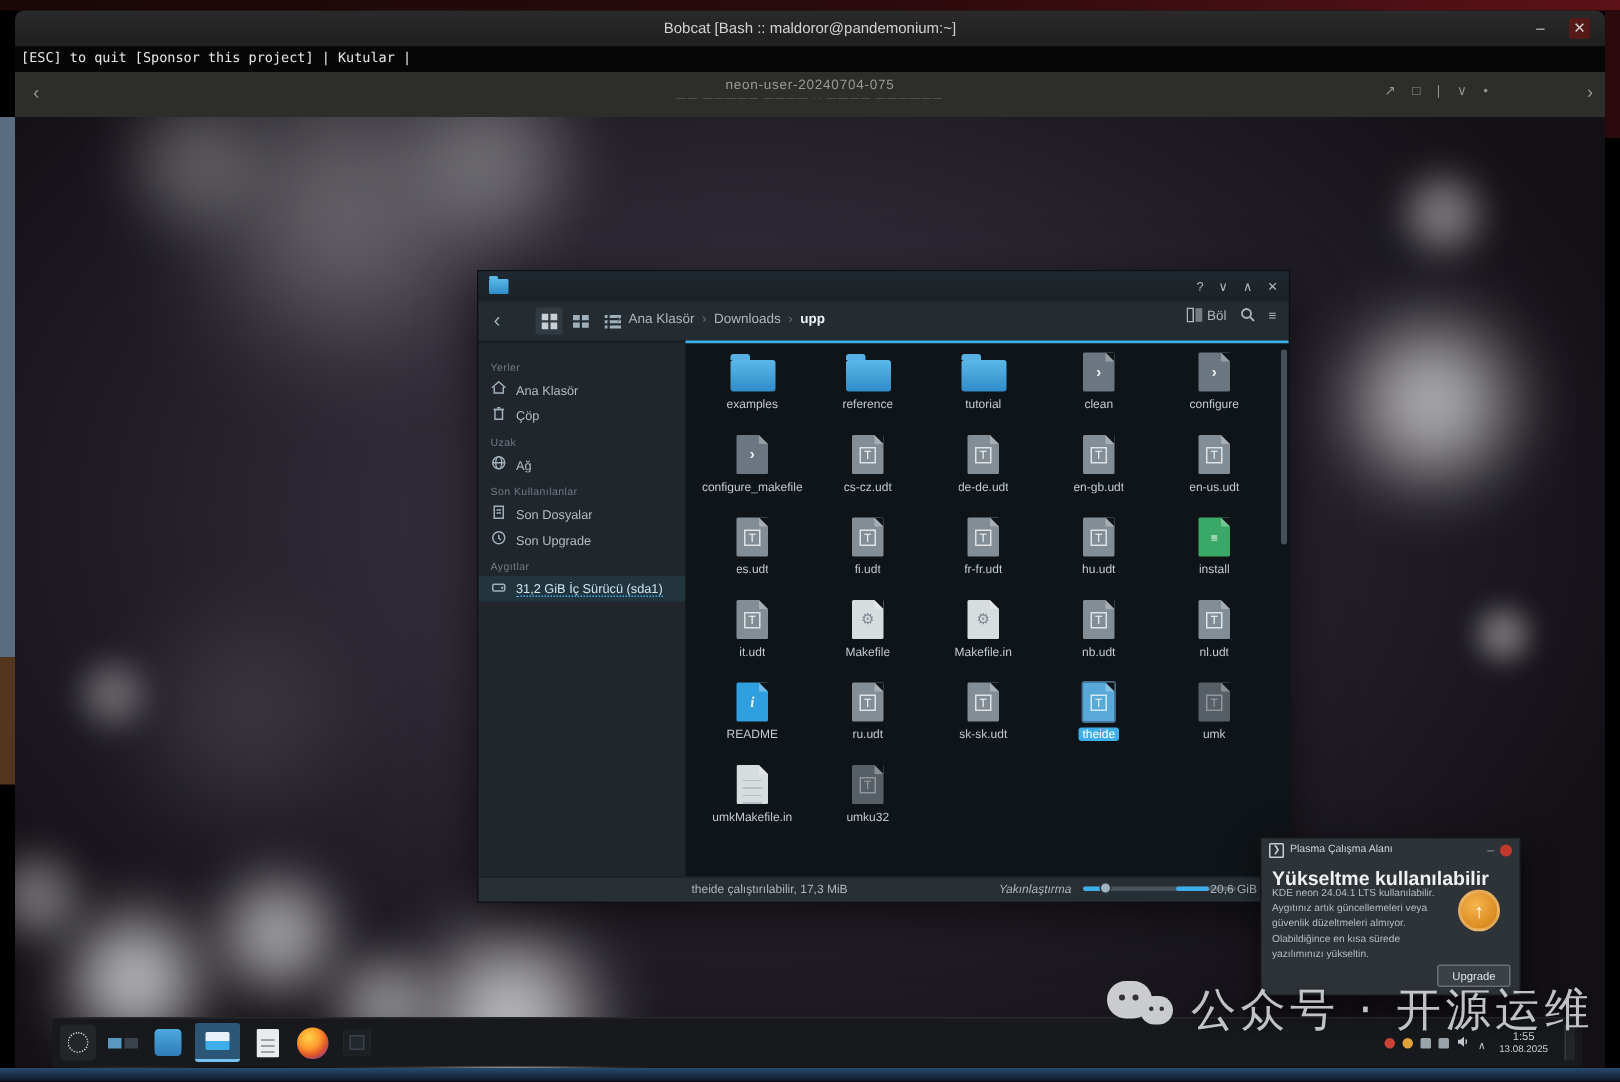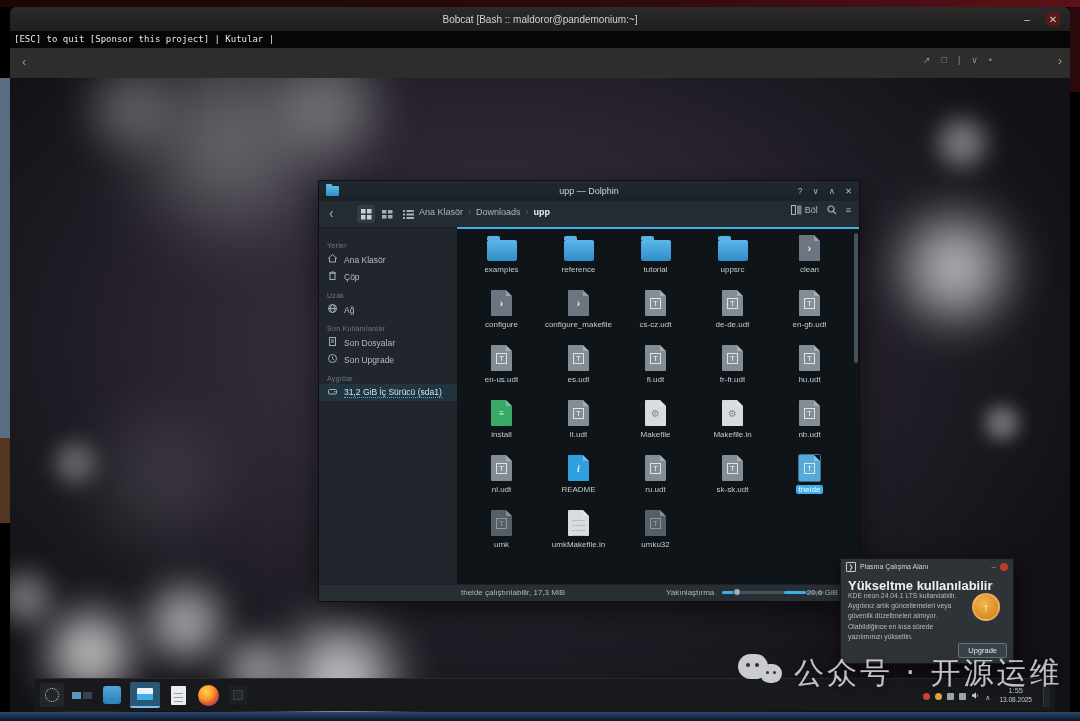--- a/index.html
+++ b/index.html
@@ -84,21 +84,21 @@
   .k-install{background:#3aa968;}
   .k-plain{background:#565e66;}
   .k-plain .g{color:rgba(255,255,255,.4);}
   .k-plain .g.box{border-color:rgba(255,255,255,.35);}
   .k-selected{background:#58a8d8;outline:1px solid rgba(120,200,255,.5);}
   .file .lbl{margin-top:3px;font-size:8px;color:#c3cad0;max-width:74px;white-space:nowrap;overflow:hidden;text-overflow:ellipsis;}
   .file.sel .lbl{background:#3daee9;color:#fff;border-radius:2px;padding:0 3px;}
 
   #dp-status{position:absolute;left:0;right:0;bottom:0;height:16px;background:#272f35;border-top:1px solid #1a2025;font-size:8px;color:#aeb6bc;}
   #status-sel{position:absolute;left:142px;top:3px;}
-  #status-zoom-label{position:absolute;left:347px;top:3px;}
+  #status-zoom-label{position:absolute;left:347px;top:3px;font-style:italic;}
   #zoom-slider{position:absolute;left:403px;top:6px;width:102px;height:3px;background:#48525a;border-radius:2px;}
   #zoom-fill{position:absolute;left:0;top:0;height:3px;background:#3daee9;border-radius:2px;}
   #zoom-knob{position:absolute;top:-3px;width:8px;height:8px;border-radius:50%;background:#9fb4c0;border:1px solid #2b3238;box-sizing:border-box;}
   #zoom-fill2{position:absolute;left:62px;top:0;width:22px;height:3px;background:#3daee9;border-radius:2px;}
   #status-free{position:absolute;right:5px;top:3px;}
 
   
   #notif{left:830px;top:480px;width:172px;height:104px;background:#2e3338;border:1px solid #15181b;box-shadow:0 6px 18px rgba(0,0,0,.55);z-index:30;}
   #notif-header{position:absolute;left:0;top:0;right:0;height:15px;display:flex;align-items:center;padding:0 5px;gap:4px;}
   #notif-app-icon{width:8px;height:8px;border:1px solid #c8cdd1;border-radius:1px;color:#c8cdd1;font-size:6px;line-height:8px;text-align:center;}
@@ -159,20 +159,24 @@
     <span>Bobcat [Bash :: maldoror@pandemonium:~]</span>
     <span id="host-controls">
         <span class="ctl">–</span>
         <span class="ctl close">✕</span>
       </span>
   </div>
   <div class="abs" id="term-line">[ESC] to quit [Sponsor this project] | Kutular |</div>
 
   <div class="abs" id="viewer-bar">
     <span id="viewer-back">‹</span>
+    <div id="viewer-center">
+      <div id="viewer-title">neon-user-20240704-075</div>
+      <div id="viewer-subtitle">—— ————— ———— ·· ———— ——————</div>
+    </div>
     <div id="viewer-icons">
         <span>↗</span>
         <span>□</span>
         <span>|</span>
         <span>∨</span>
         <span>•</span>
       </div>
     <span id="viewer-next">›</span>
   </div>
 
@@ -189,21 +193,20 @@
         <div class="bokeh" style="left: 209px; top: 556px; height: 72px; width: 72px; opacity: 0.6; filter: blur(14.4px);"></div>
         <div class="bokeh" style="left: -15px; top: 490px; height: 60px; width: 60px; opacity: 0.5; filter: blur(12px);"></div>
         <div class="bokeh" style="left: 41px; top: 361px; height: 48px; width: 48px; opacity: 0.4; filter: blur(9.6px);"></div>
         <div class="bokeh" style="left: 270px; top: 540px; height: 120px; width: 120px; opacity: 0.95; filter: blur(24px);"></div>
         <div class="bokeh" style="left: 80px; top: 330px; height: 140px; width: 140px; opacity: 0.12; filter: blur(28px);"></div>
       </div>
 
     <div class="abs" id="dolphin">
       <div id="dp-titlebar">
         <span id="dp-app-icon"></span>
-        <span id="dp-title">upp — Dolphin</span>
         <span id="dp-controls">
             <span>?</span>
             <span>∨</span>
             <span>∧</span>
             <span>✕</span>
           </span>
       </div>
       <div id="dp-toolbar">
         <span id="dp-back">‹</span>
         <span id="view-group">
@@ -324,26 +327,20 @@
               <span class="lbl">reference</span>
             </div>
             <div class="file">
               <div class="ficon">
                 <span class="folder"></span>
               </div>
               <span class="lbl">tutorial</span>
             </div>
             <div class="file">
               <div class="ficon">
-                <span class="folder"></span>
-              </div>
-              <span class="lbl">uppsrc</span>
-            </div>
-            <div class="file">
-              <div class="ficon">
                 <span class="doc k-exec">
                   <span class="g">›</span>
                 </span>
               </div>
               <span class="lbl">clean</span>
             </div>
             <div class="file">
               <div class="ficon">
                 <span class="doc k-exec">
                   <span class="g">›</span>

